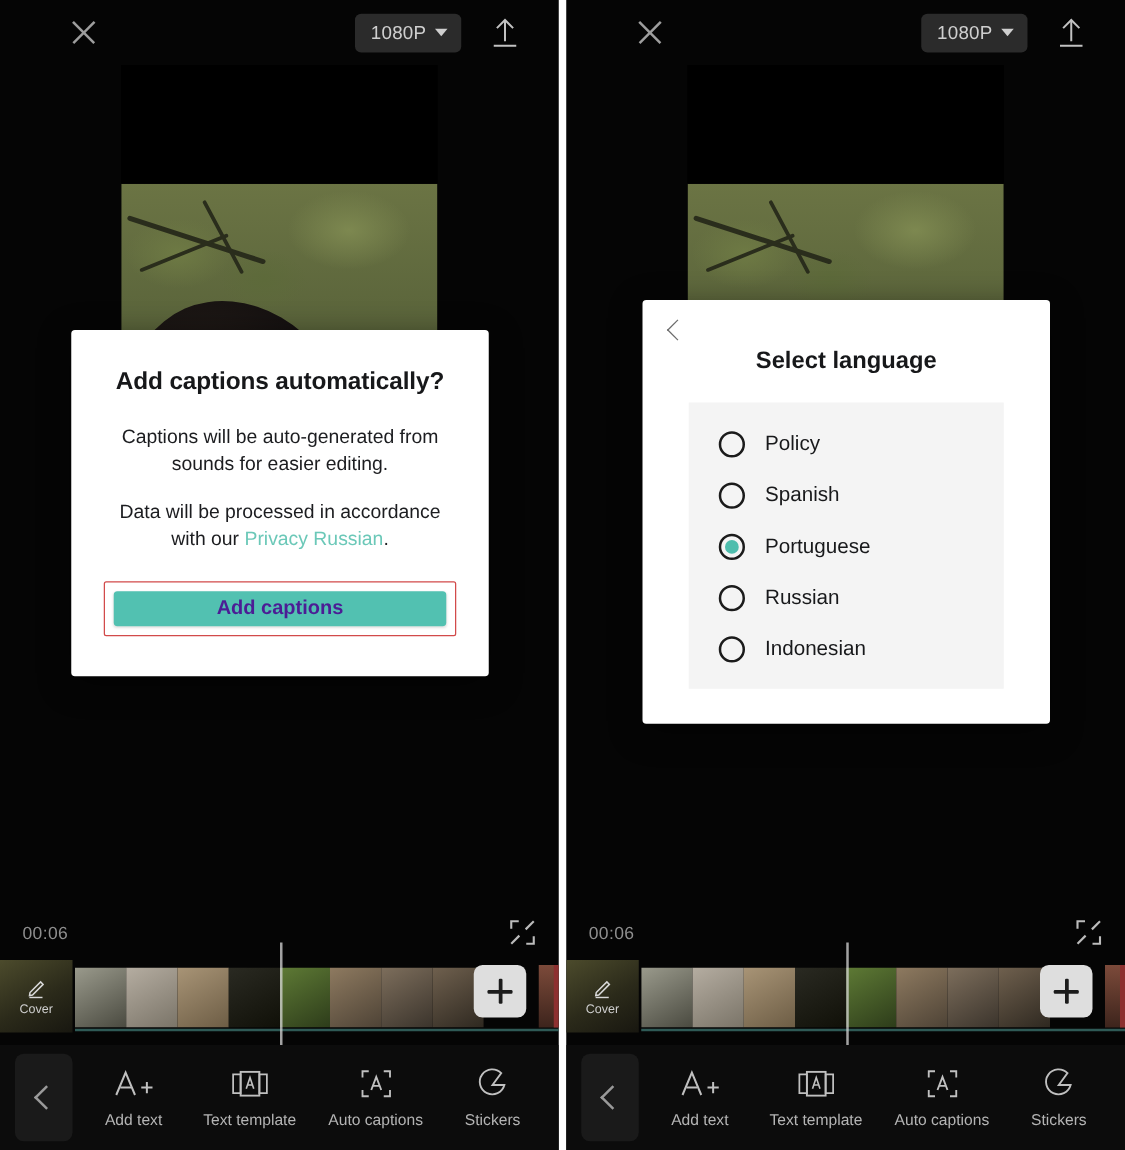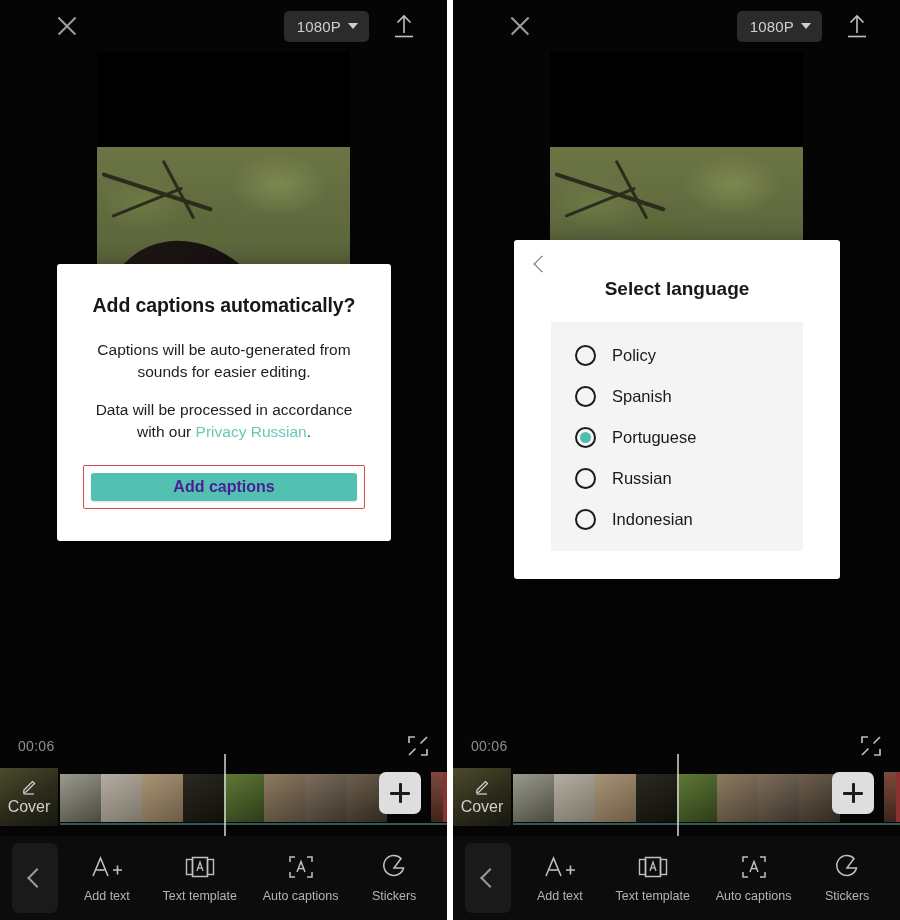--- a/index.html
+++ b/index.html
@@ -256,21 +256,21 @@
     background: linear-gradient(150deg,#4c4b2c 0%, #2b2a1a 55%, #181710 100%);
     display: flex;
     flex-direction: column;
     align-items: center;
     justify-content: center;
     gap: 3px;
   }
   .cover-thumb .pencil { width: 17px; height: 17px; }
   .cover-thumb .cover-label {
     color: #cfcfcf;
-    font-size: 16px;
+    font-size: 10px;
   }
   .strip {
     position: absolute;
     left: 60px; right: 60px;
     top: 6px;
     height: 48px;
     display: flex;
     overflow: hidden;
   }
   .strip .cell { flex: 1 1 0; height: 100%; }

